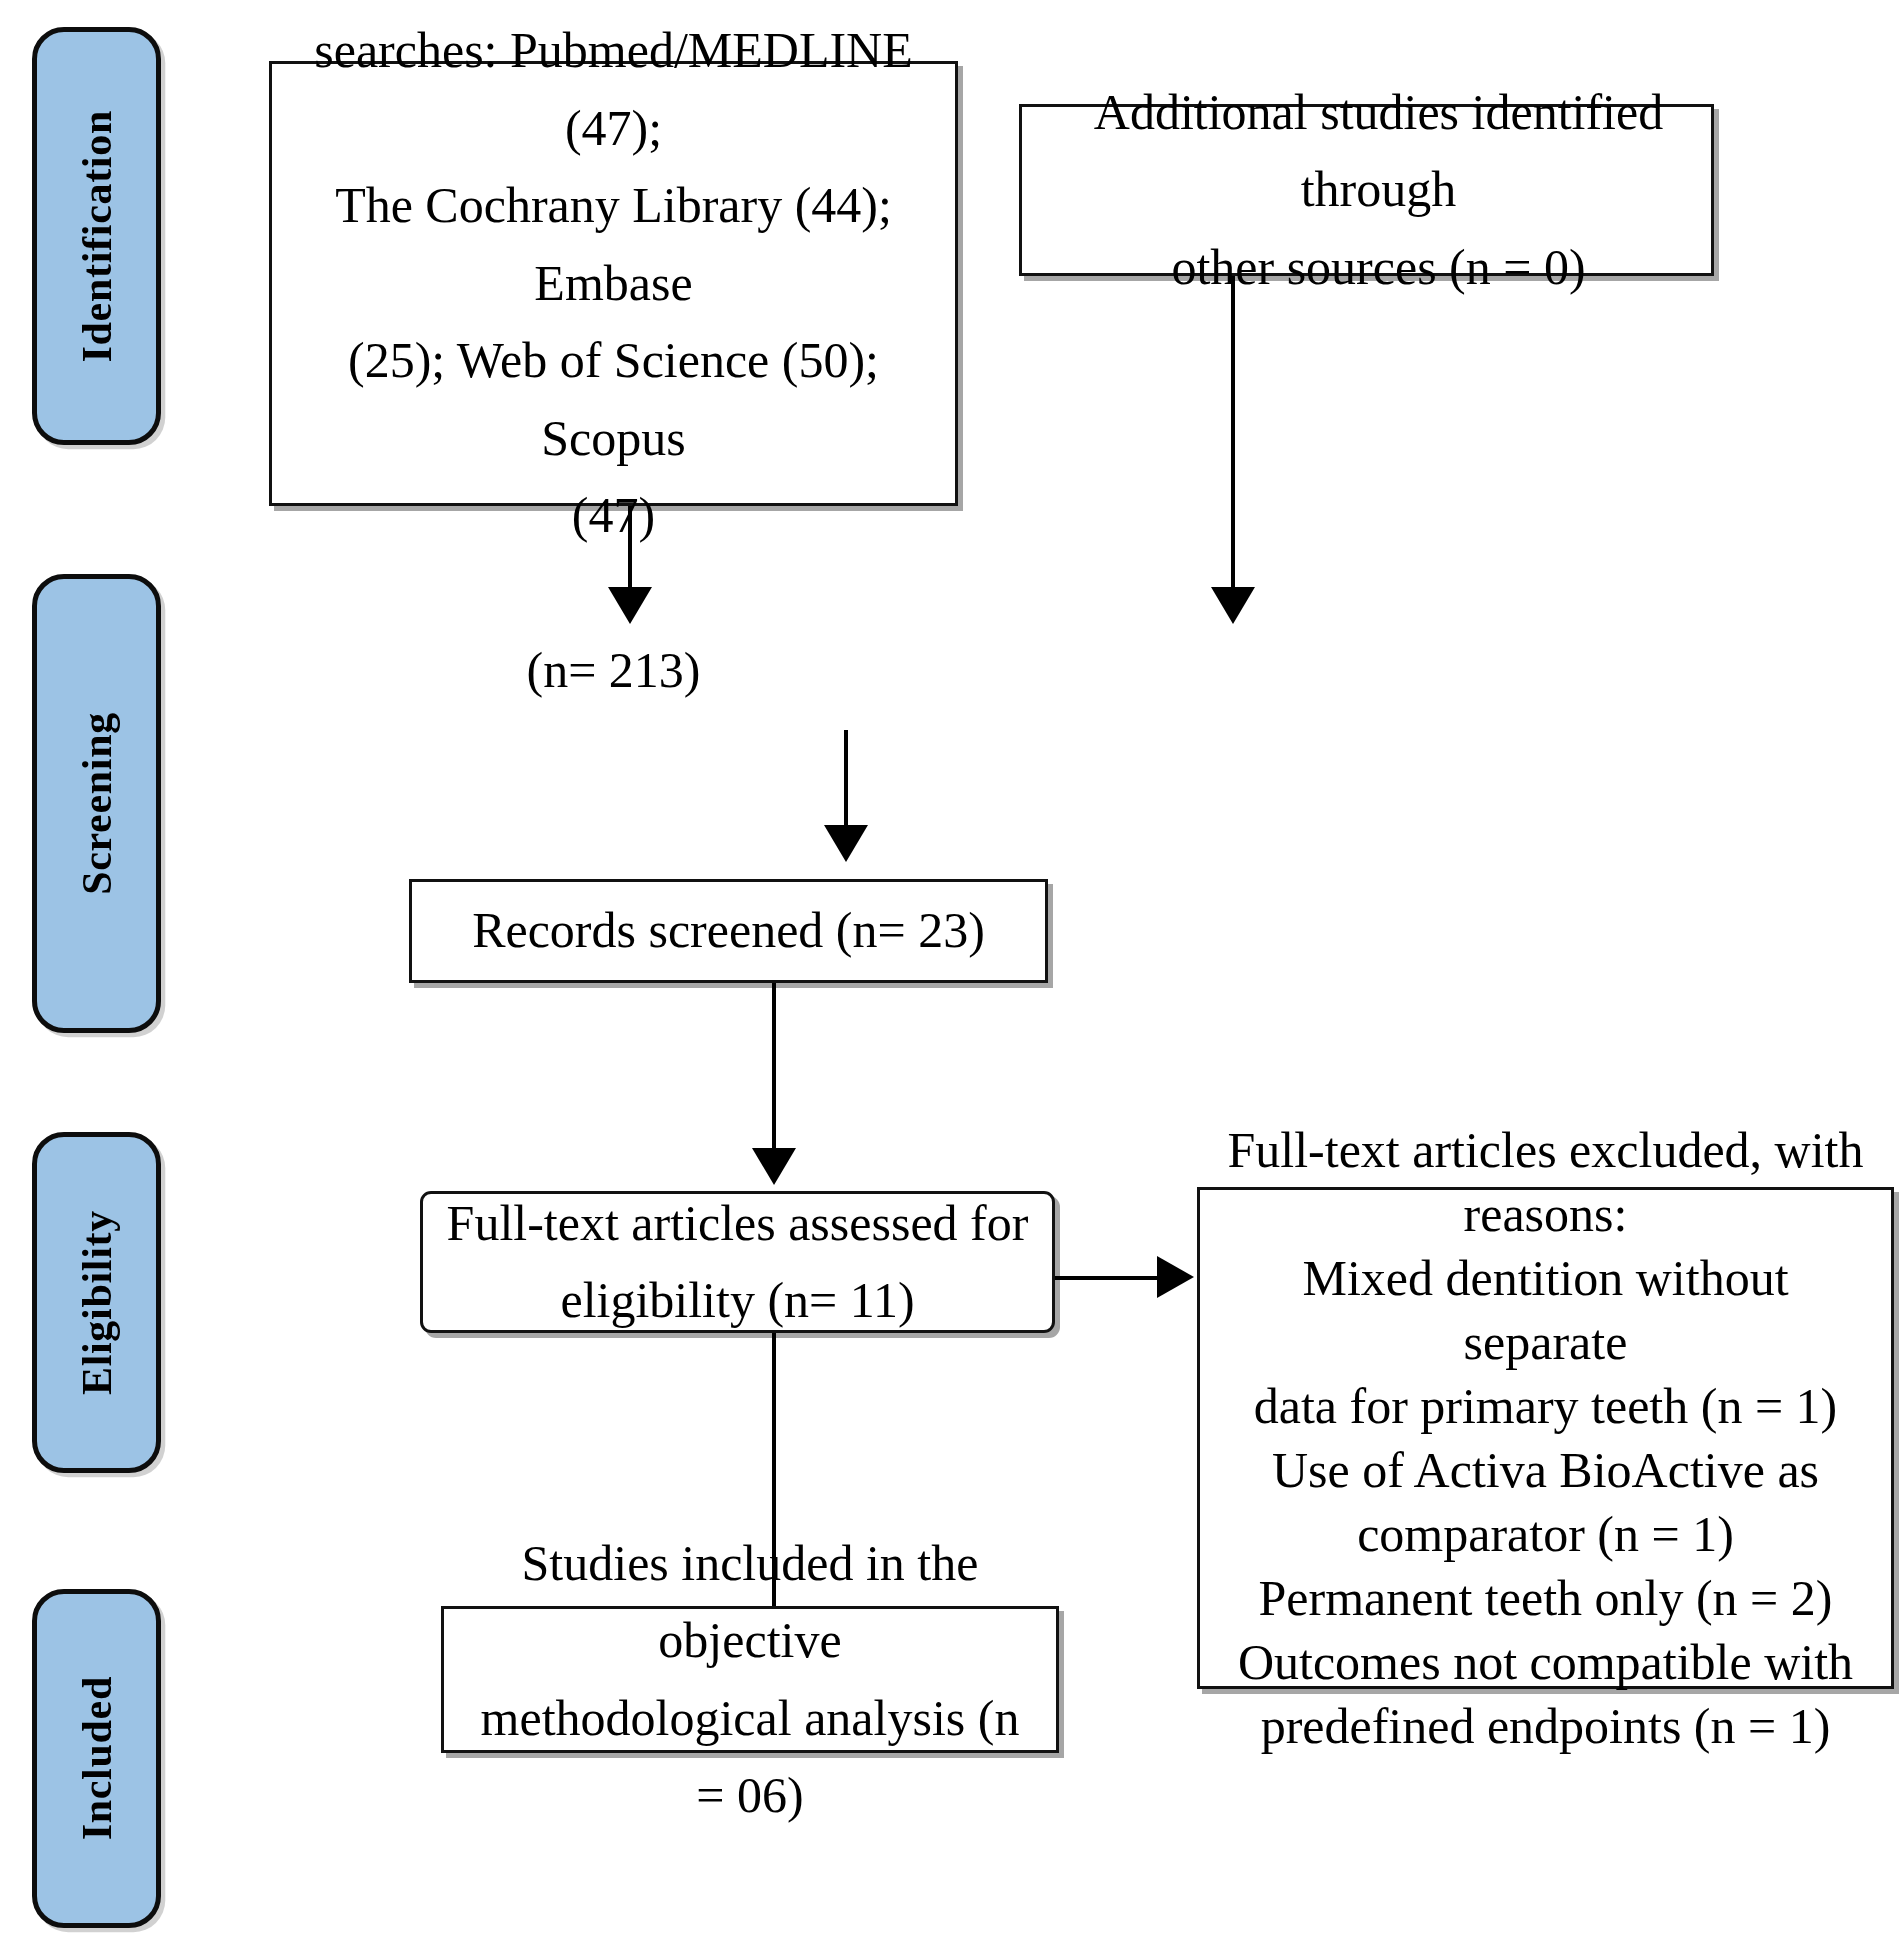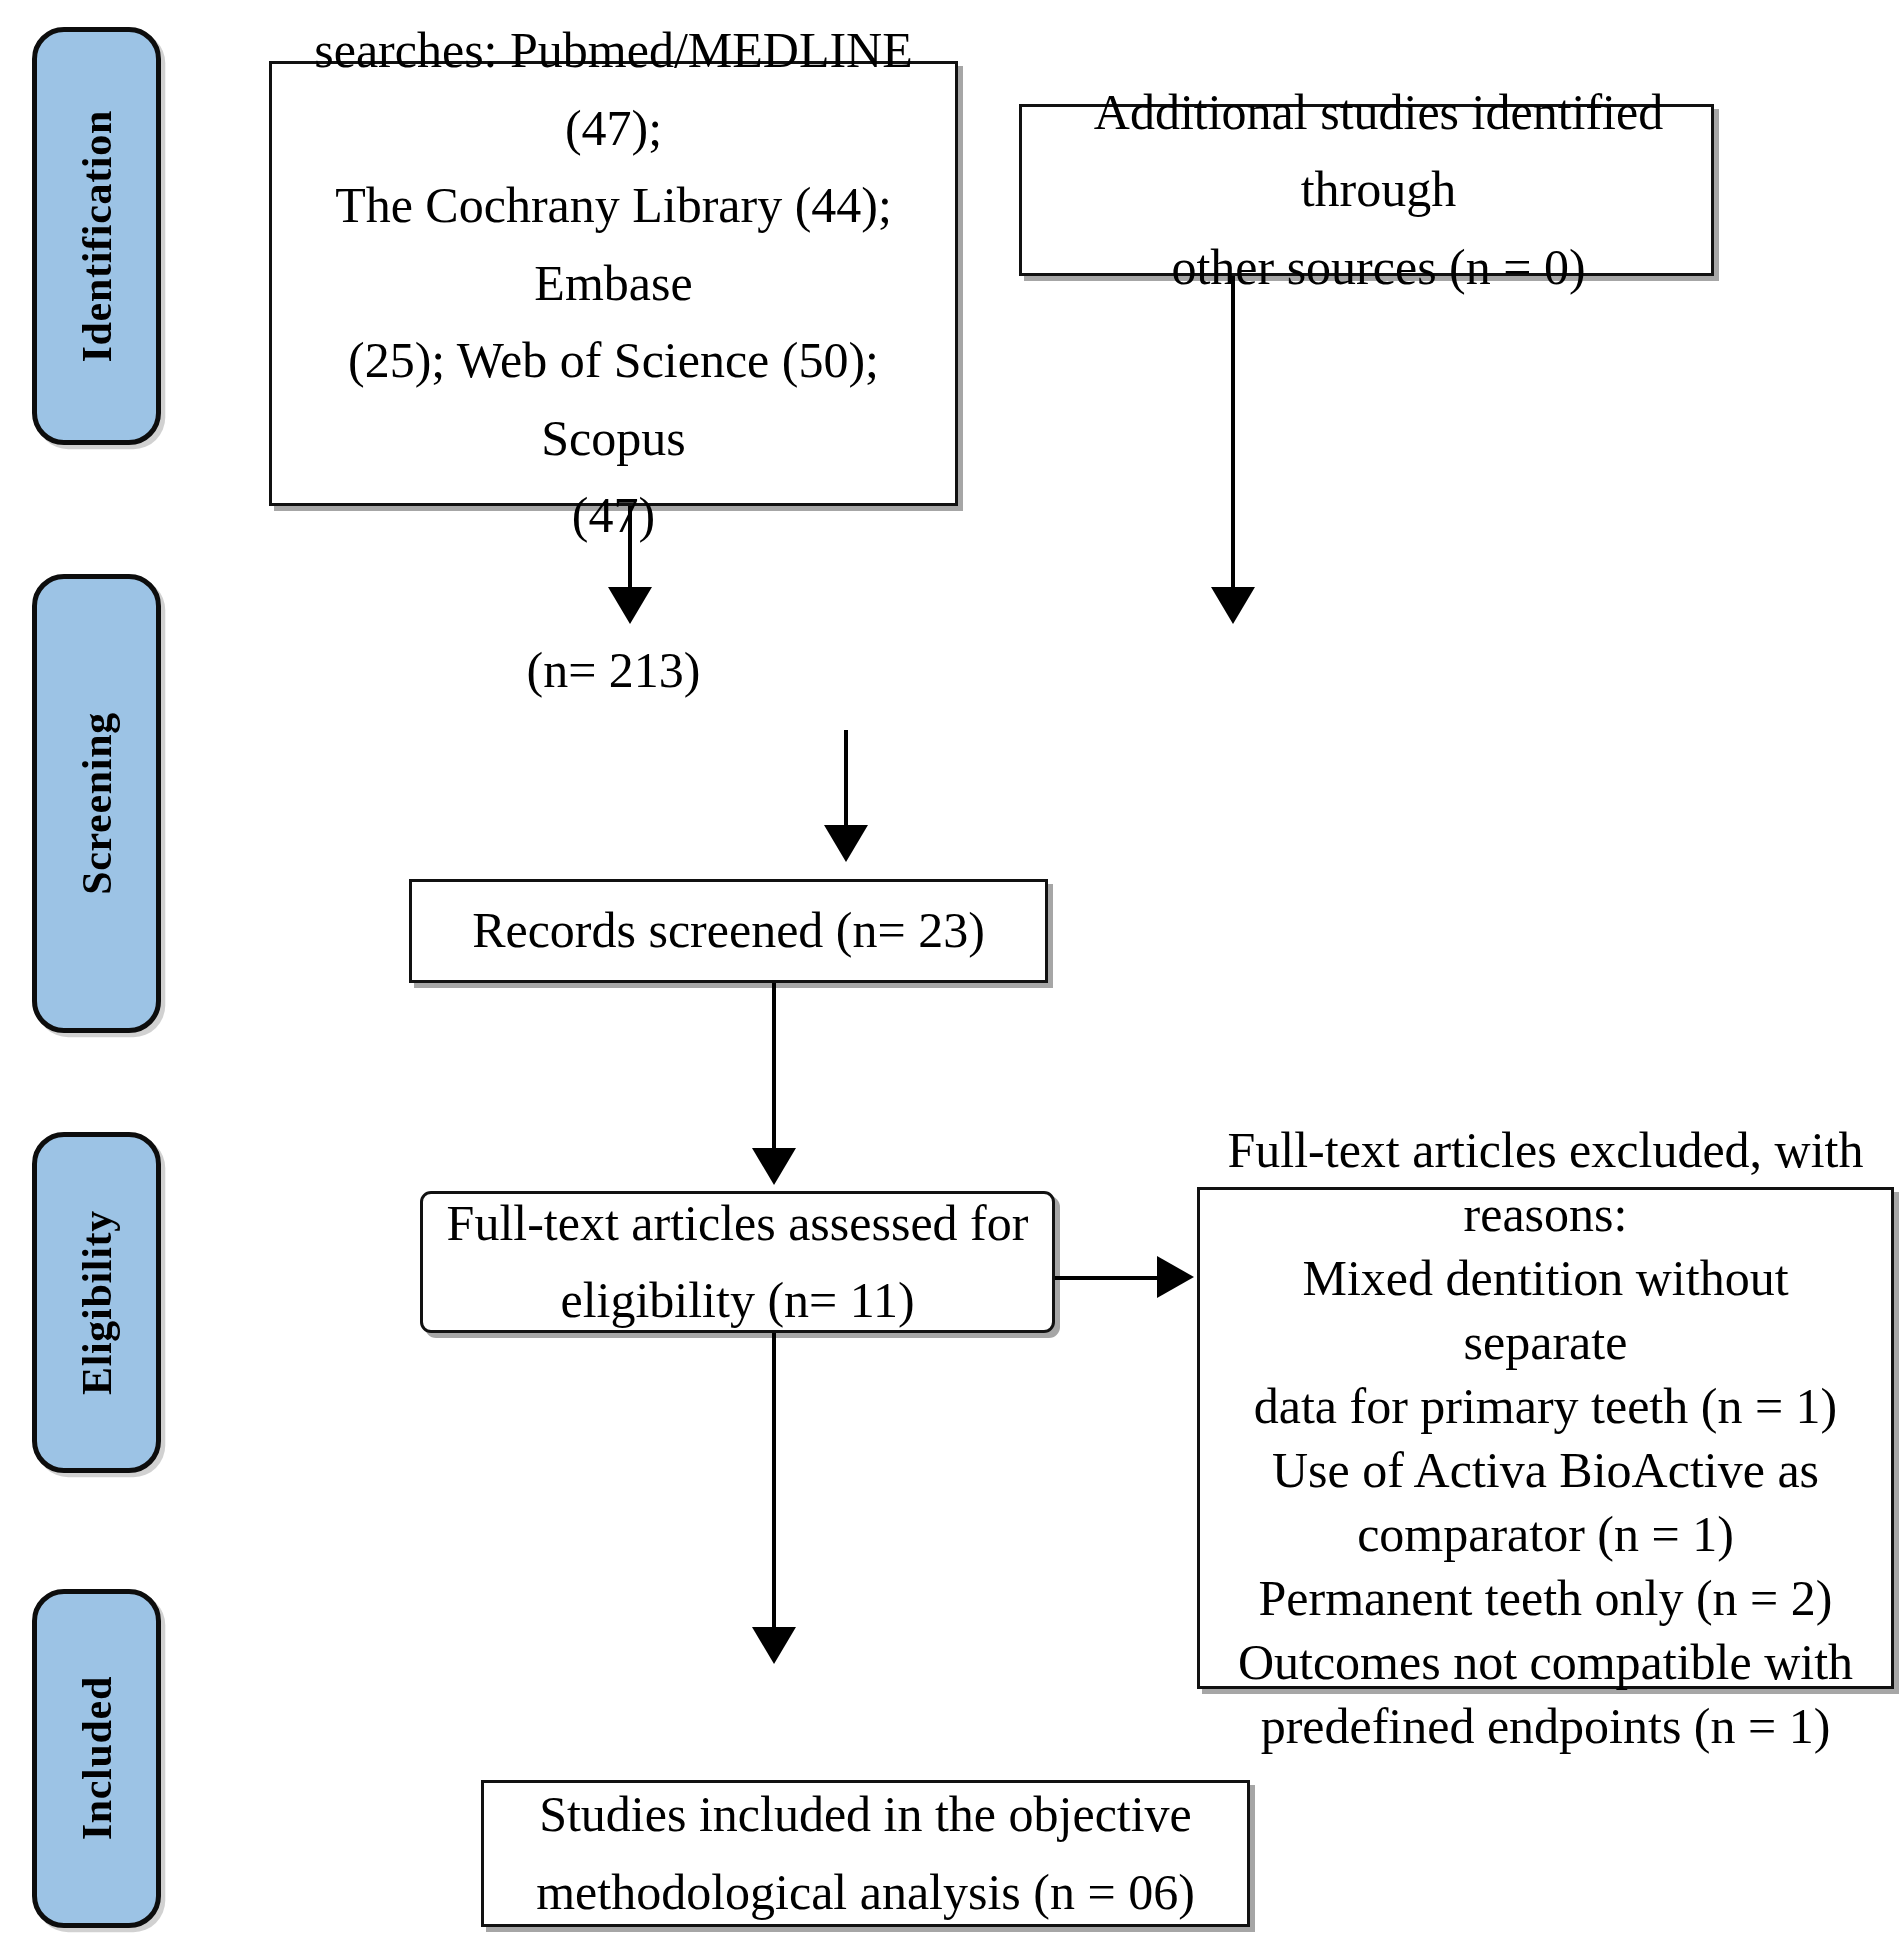--- a/index.html
+++ b/index.html
@@ -159,19 +159,19 @@
 Use of Activa BioActive as
 comparator (n = 1)
 Permanent teeth only (n = 2)
 Outcomes not compatible with
 predefined endpoints (n = 1)</span>
   </div>
 
   <div class="v-line" style="left:772px; top:1333px; width:4.3px; height:298px;"></div>
   <div class="v-head" style="left:752px; top:1627px;"></div>
 
-  <div class="flow-box" style="left:441px; top:1780px; width:769px; height:147px;margin-left:40px;">
+  <div class="flow-box" style="left:441px; top:1606px; width:618px; height:147px;">
     <span class="box-text">Studies included in the objective
 methodological analysis (n = 06)</span>
   </div>
 
 </div>
 
 
 </body></html>

